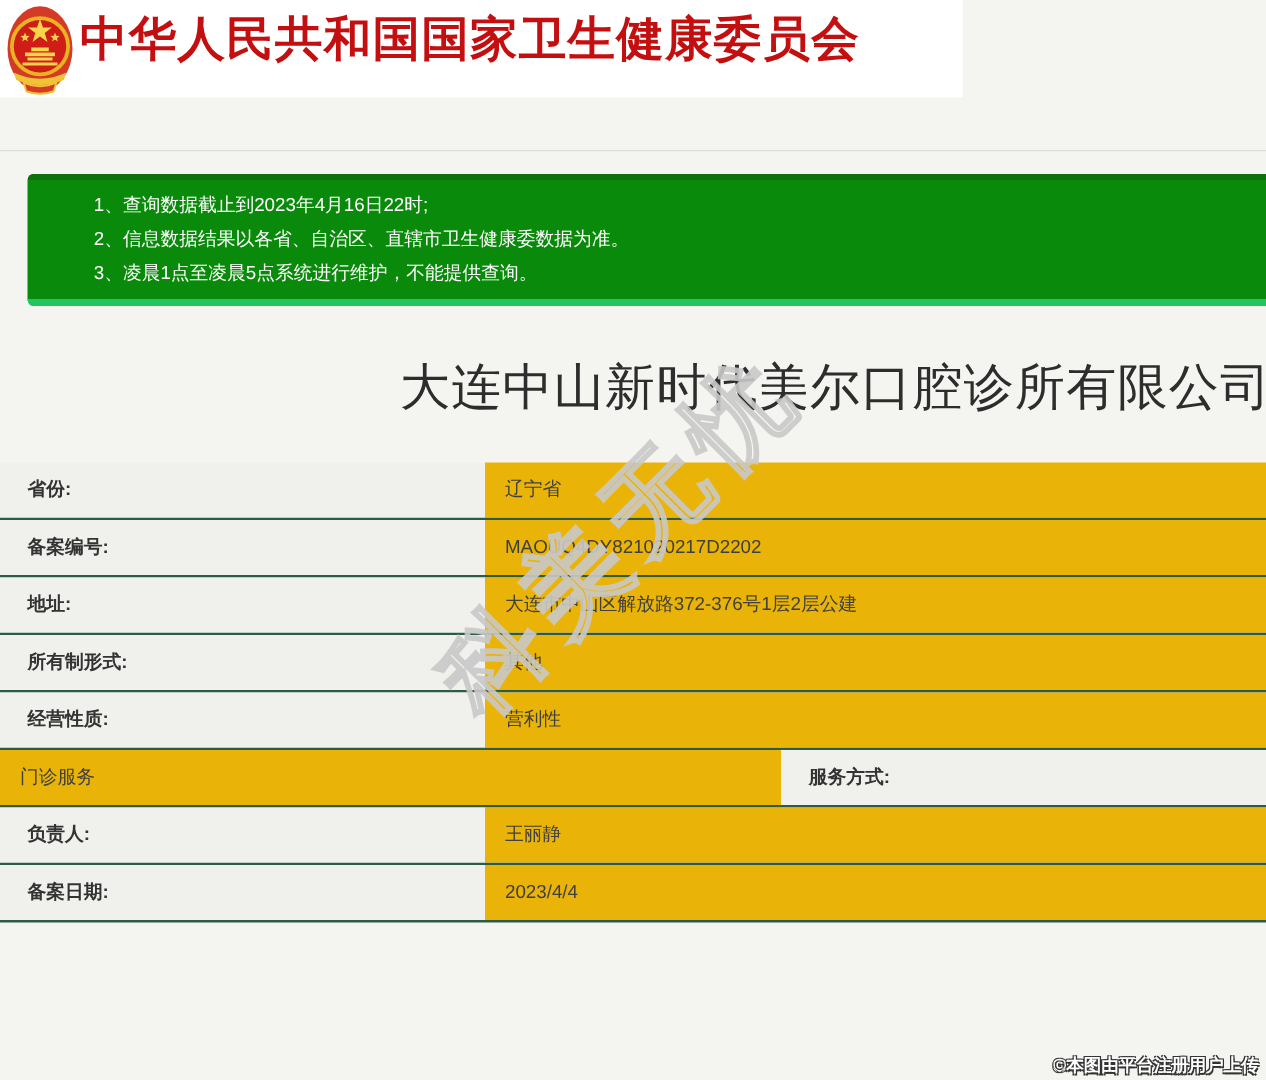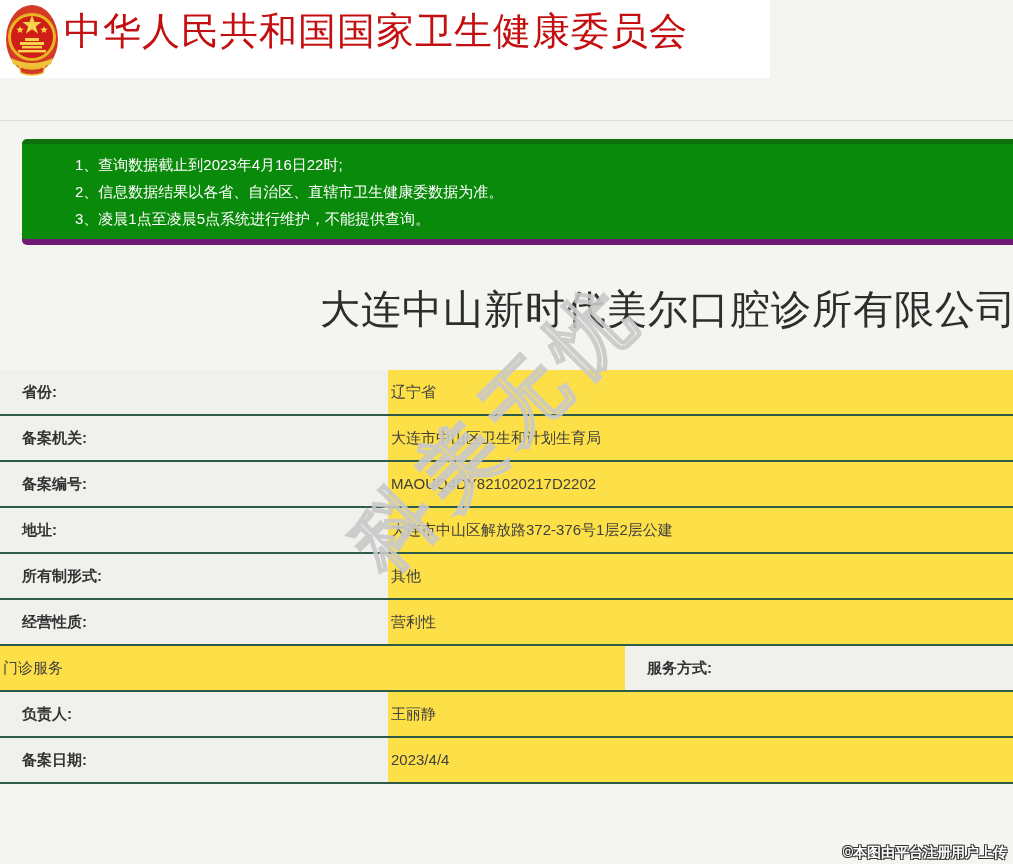--- a/index.html
+++ b/index.html
@@ -8,34 +8,34 @@
     background:#f4f5f1;
     font-family:"Liberation Sans","DejaVu Sans",sans-serif;
   }
   
   .header-box{
     position:absolute;left:0;top:0;width:770px;height:78px;background:#ffffff;
   }
   .emblem{position:absolute;left:5px;top:2px;width:54px;height:74px;}
   .title-cn{
     position:absolute;left:64px;top:6px;white-space:nowrap;
-    font-size:38px;font-weight:normal;letter-spacing:1px;color:#c40f10;
+    font-size:38px;font-weight:bold;letter-spacing:1px;color:#c40f10;
   }
   .title-en{
     position:absolute;left:66px;top:54px;white-space:nowrap;
     font-size:15px;font-weight:bold;letter-spacing:1.6px;color:#c40f10;
   }
   .header-divider{
     position:absolute;left:0;top:120px;width:1013px;height:1px;background:#dcdcdc;
   }
   
   .notice{
     position:absolute;left:22px;top:139px;right:0;
     background:#0a8a0a;
-    border-top:5px solid #0c700c;border-bottom:6px solid #701a75;
+    border-top:5px solid #0c700c;border-bottom:6px solid #22c55e;
     border-radius:5px 0 0 5px;
     padding:7px 0 7px 53px;
   }
   .notice-line{
     color:#ffffff;font-size:15px;line-height:27px;white-space:nowrap;
   }
   
   .record-title{
     position:absolute;left:320px;top:282px;white-space:nowrap;
     font-size:40px;color:#2d2d2d;font-weight:400;letter-spacing:1px;
@@ -50,21 +50,21 @@
   }
   .cell{
     font-size:15px;line-height:44px;box-sizing:border-box;
     white-space:nowrap;overflow:hidden;
   }
   .cell.label{
     width:388px;background:#f0f1ed;color:#333333;font-weight:bold;
     padding-left:22px;
   }
   .cell.value{
-    flex:1;background:#fde047;color:#404040;padding-left:3px;
+    flex:1;background:#eab308;color:#404040;padding-left:16px;
   }
   
   .watermark{
     position:absolute;left:497px;top:428px;
     transform:translate(-50%,-50%) rotate(-45deg);
     font-size:80px;font-weight:bold;letter-spacing:12px;white-space:nowrap;
     color:transparent;-webkit-text-stroke:2px #c9c9c9;
     opacity:.9;pointer-events:none;
   }
   
@@ -103,24 +103,20 @@
 </div>
 
 <div class="record-title">大连中山新时代美尔口腔诊所有限公司</div>
 
 <div class="record-table">
   <div class="row">
     <div class="cell label">省份:</div>
     <div class="cell value">辽宁省</div>
   </div>
   <div class="row">
-    <div class="cell label">备案机关:</div>
-    <div class="cell value">大连市中山区卫生和计划生育局</div>
-  </div>
-  <div class="row">
     <div class="cell label">备案编号:</div>
     <div class="cell value">MAOUQ4DY821020217D2202</div>
   </div>
   <div class="row">
     <div class="cell label">地址:</div>
     <div class="cell value">大连市中山区解放路372-376号1层2层公建</div>
   </div>
   <div class="row">
     <div class="cell label">所有制形式:</div>
     <div class="cell value">其他</div>

